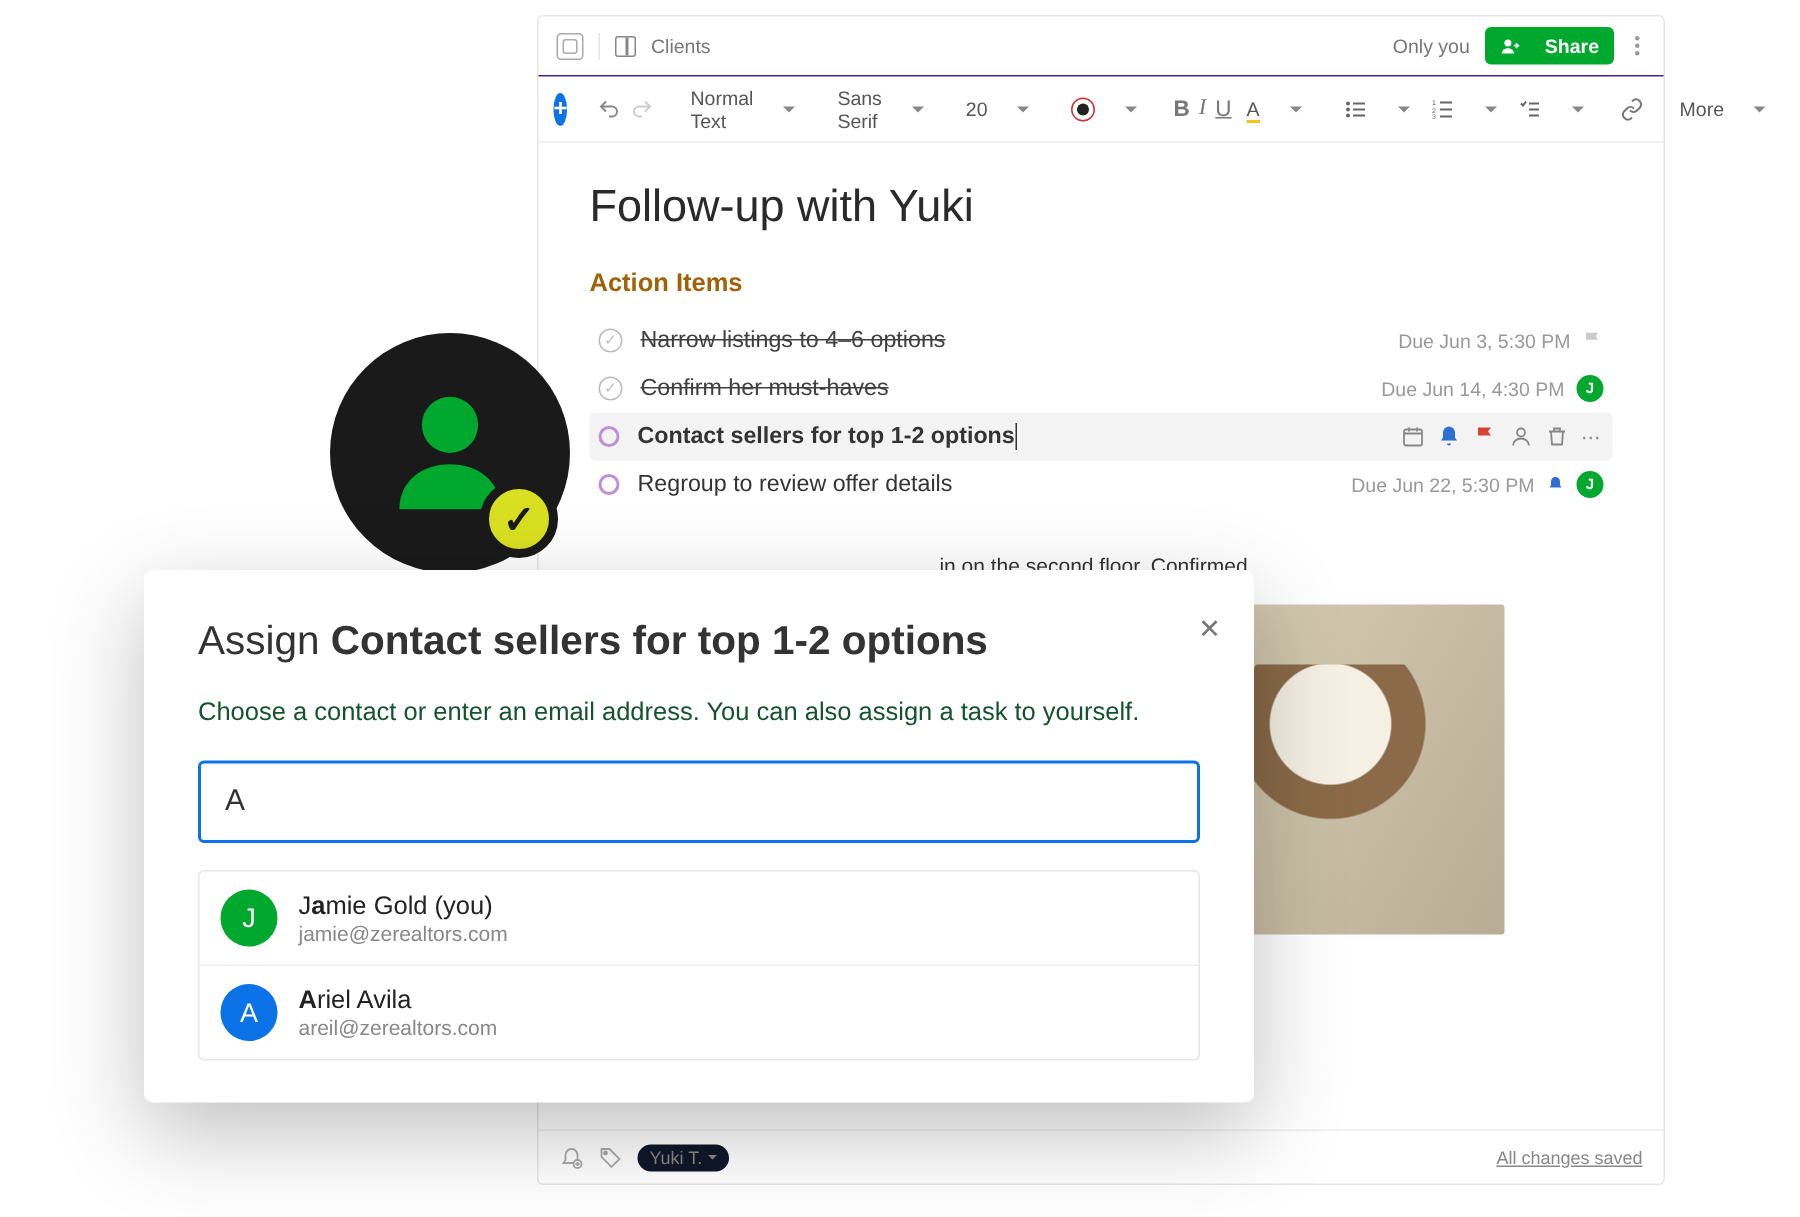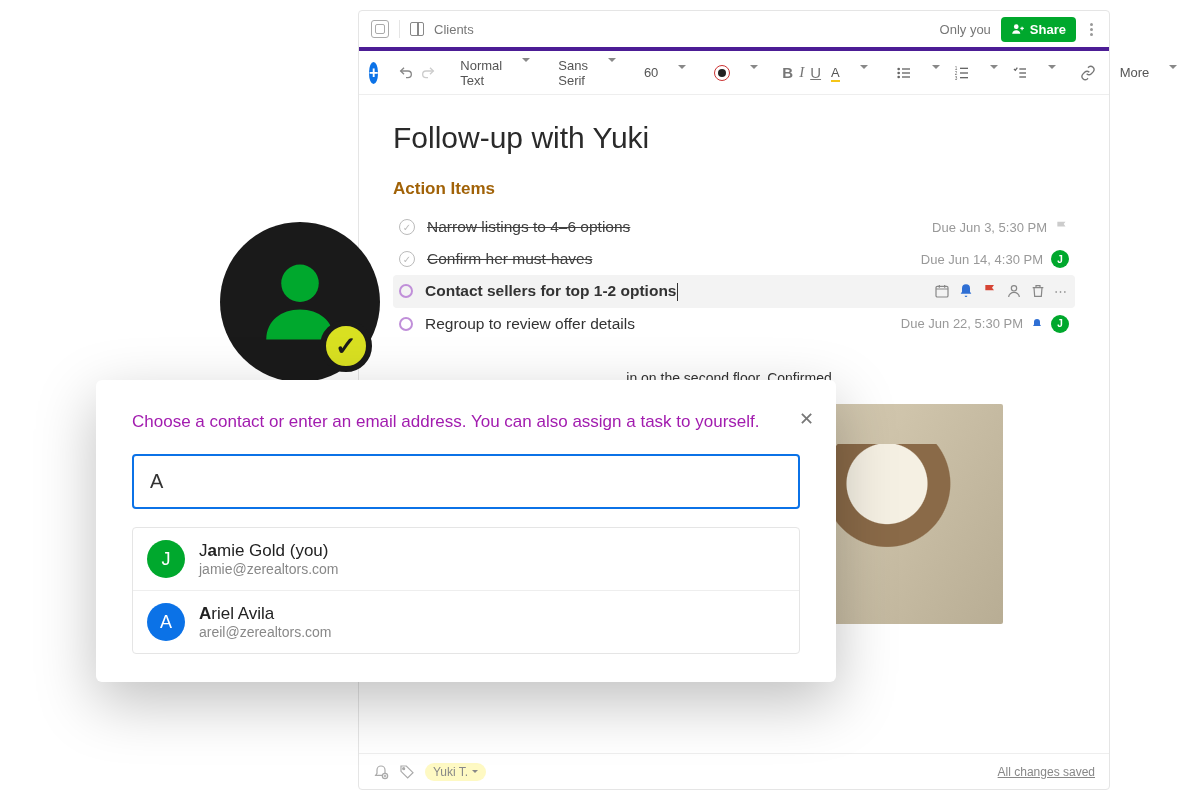--- a/index.html
+++ b/index.html
@@ -25,21 +25,21 @@
     display: flex;
     flex-direction: column;
   }
 
   
   .topbar {
     height: 40px;
     display: flex;
     align-items: center;
     padding: 0 12px;
-    border-bottom: 4px solid #4c1d95;
+    border-bottom: 1px solid #4c1d95;
     gap: 10px;
     color: #777;
     font-size: 13px;
   }
   .topbar .sep { width:1px; height:18px; background:#e5e5e5; }
   .topbar .square-icon {
     width: 18px; height: 18px; border: 1.5px solid #aaa; border-radius: 3px;
     position: relative;
   }
   .topbar .square-icon::after {
@@ -52,22 +52,22 @@
   .topbar .spacer { flex: 1; }
   .share-btn {
     background: #00a82d;
     color: #fff;
     border: none;
     border-radius: 4px;
     padding: 5px 10px;
     font-size: 13px;
     font-weight: 600;
     display: flex;
-    align-items: flex-start;
-    gap: 5px;
+    align-items: flex-end;
+    gap: 16px;
     cursor: pointer;
   }
   .more-dots {
     display:flex;flex-direction:column;gap:2px;padding:4px;cursor:pointer;
   }
   .more-dots span{width:3px;height:3px;background:#999;border-radius:50%;}
 
   
   .toolbar {
     height: 44px;
@@ -81,21 +81,21 @@
   }
   .plus-btn {
     width: 22px; height: 22px; border-radius: 50%;
     background: #0b72e7; color:#fff;
     display:flex;align-items:center;justify-content:center;
     font-size: 16px; font-weight:bold;cursor:pointer;line-height:1;
   }
   .tb-sep { width:1px;height:24px;background:#e5e5e5;margin:0 4px;}
   .tb-ic { width:18px;height:18px;display:flex;align-items:center;justify-content:center;color:#777;cursor:pointer;}
   .tb-ic svg{width:16px;height:16px;}
-  .dd { display:flex;gap:20px;cursor:pointer;padding:2px 4px;}
+  .dd { display:flex;align-items:center;gap:20px;cursor:pointer;padding:2px 4px;}
   .dd .caret{width:0;height:0;border-left:4px solid transparent;border-right:4px solid transparent;border-top:4px solid #888;}
   .color-swatch{width:16px;height:16px;border-radius:50%;border:1.5px solid #c33;position:relative;}
   .color-swatch::after{content:'';position:absolute;inset:3px;border-radius:50%;background:#222;}
   .bold{font-weight:bold;font-size:15px;}
   .italic{font-style:italic;font-family:Georgia,serif;font-size:15px;}
   .underline{text-decoration:underline;font-size:15px;}
   .highlighter{position:relative;}
   .highlighter::after{content:'';position:absolute;bottom:-2px;left:0;right:0;height:2px;background:#f5c518;}
 
   
@@ -138,21 +138,21 @@
     content:'';position:absolute;right:8%;top:18%;width:22%;height:60%;
     background:radial-gradient(circle at 50% 30%,#f5f0e3 0%,#f5f0e3 35%,#8a6a48 36%,#8a6a48 55%,transparent 56%);
   }
 
   
   .footer {
     height: 36px; border-top:1px solid #eee;
     display:flex;align-items:center;padding:0 14px;gap:10px;
     font-size:12px;color:#888;
   }
-  .footer .tag{background:#fef9c3;border-radius:10px;padding:2px 8px;display:flex;align-items:center;gap:4px;}
+  .footer .tag{background:#0f172a;border-radius:10px;padding:2px 8px;display:flex;align-items:center;gap:4px;}
   .footer .small-caret{width:0;height:0;border-left:3px solid transparent;border-right:3px solid transparent;border-top:3px solid #888;}
   .footer .status{margin-left:auto;text-decoration:underline;}
 
   
   .person-badge {
     position:absolute;
     left:220px; top:222px;
     width:160px;height:160px;border-radius:50%;
     background:#1a1a1a;
     display:flex;align-items:center;justify-content:center;
@@ -171,21 +171,21 @@
     left:96px; top:380px;
     width:740px;
     background:#fff;
     border-radius:6px;
     box-shadow:0 20px 60px rgba(0,0,0,0.25);
     padding:32px 36px 28px 36px;
   }
   .assign-title{font-size:27px;color:#333;font-weight:400;margin-bottom:22px;}
   .assign-title b{font-weight:700;}
   .assign-close{position:absolute;right:22px;top:28px;cursor:pointer;color:#777;font-size:18px;}
-  .assign-sub{font-size:17px;color:#a21caf;margin-bottom:22px;}
+  .assign-sub{font-size:17px;color:#14532d;margin-bottom:22px;}
   .assign-input{
     width:100%;border:2px solid #0b72e7;border-radius:4px;
     padding:14px 16px;font-size:20px;color:#333;outline:none;
   }
   .assign-input-wrap{position:relative;}
 
   .contact-list{margin-top:18px;border:1px solid #e5e5e5;border-radius:4px;overflow:hidden;}
   .contact{display:flex;align-items:center;gap:14px;padding:12px 14px;cursor:pointer;}
   .contact + .contact{border-top:1px solid #eee;}
   .contact .av{width:38px;height:38px;border-radius:50%;color:#fff;display:flex;align-items:center;justify-content:center;font-size:18px;font-weight:500;}
@@ -240,21 +240,21 @@
         <span>Normal Text</span>
         <span class="caret"></span>
       </div>
     <div class="tb-sep"></div>
     <div class="dd">
         <span>Sans Serif</span>
         <span class="caret"></span>
       </div>
     <div class="tb-sep"></div>
     <div class="dd">
-        <span>60</span>
+        <span>20</span>
         <span class="caret"></span>
       </div>
     <div class="tb-sep"></div>
     <div class="dd">
         <span class="color-swatch"></span>
         <span class="caret"></span>
       </div>
     <div class="tb-sep"></div>
     <div class="tb-ic bold">B</div>
     <div class="tb-ic italic">I</div>
@@ -395,20 +395,23 @@
 <div class="person-badge">
   <svg viewBox="0 0 24 24" fill="#00a82d">
     <circle cx="12" cy="7" r="5"></circle>
     <path d="M3 22c0-5 4-8 9-8s9 3 9 8z"></path>
   </svg>
   <div class="check-badge"></div>
 </div>
 
 <div class="assign-modal">
   <div class="assign-close">✕</div>
+  <div class="assign-title">
+    <span>Assign </span><b>Contact sellers for top 1-2 options</b>
+  </div>
   <div class="assign-sub">Choose a contact or enter an email address. You can also assign a task to yourself.</div>
   <div class="assign-input-wrap">
     <input class="assign-input" value="A" style="">
   </div>
   <div class="contact-list">
     <div class="contact">
       <div class="av" style="background:#00a82d">
           <span>J</span>
         </div>
       <div>

